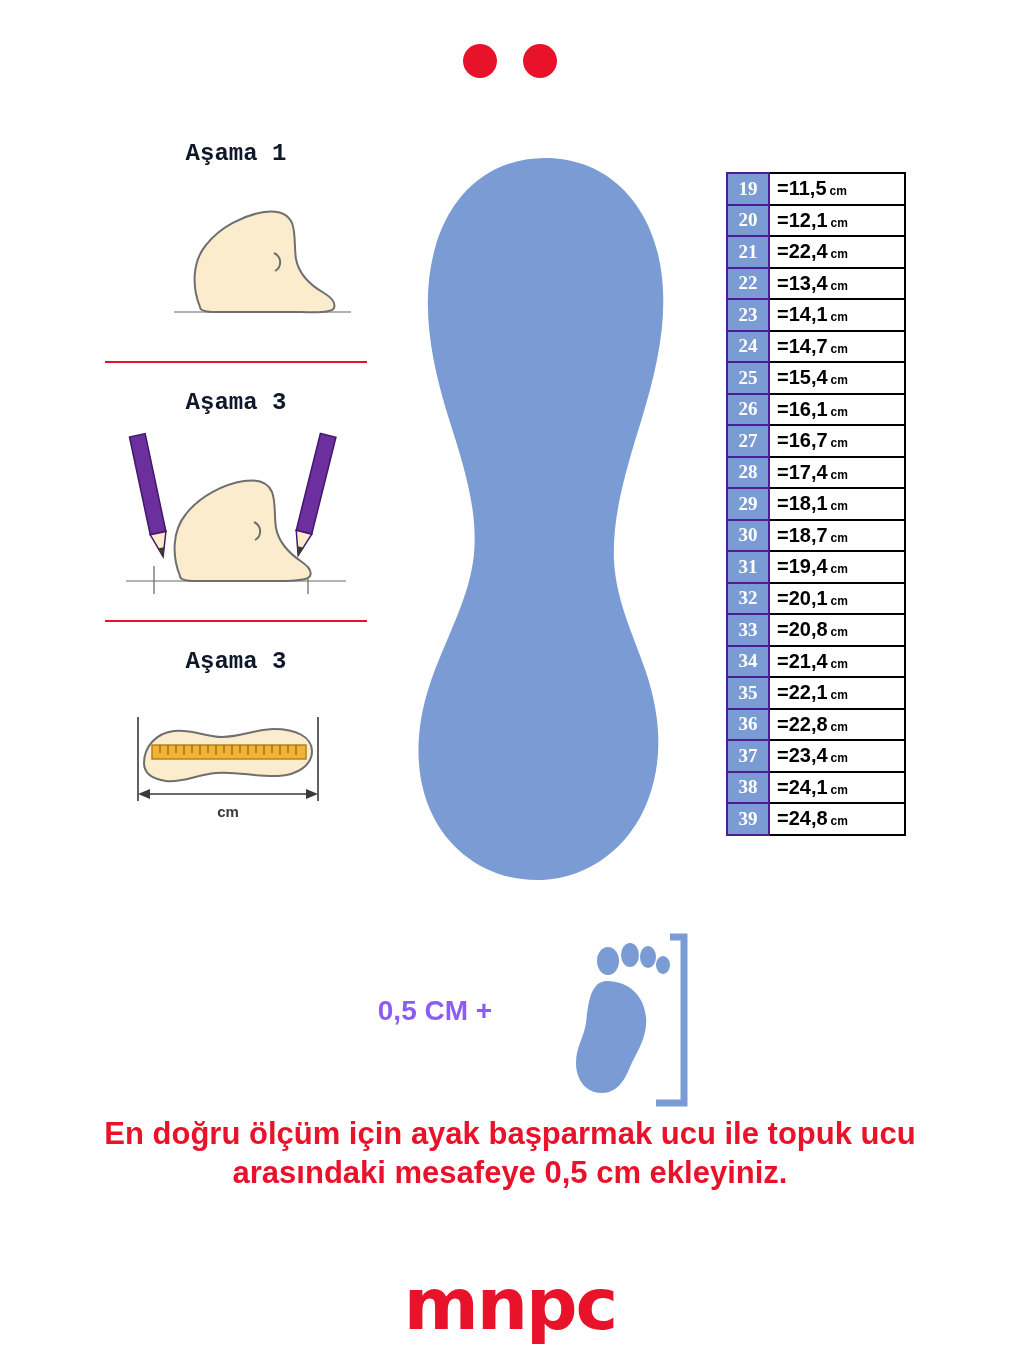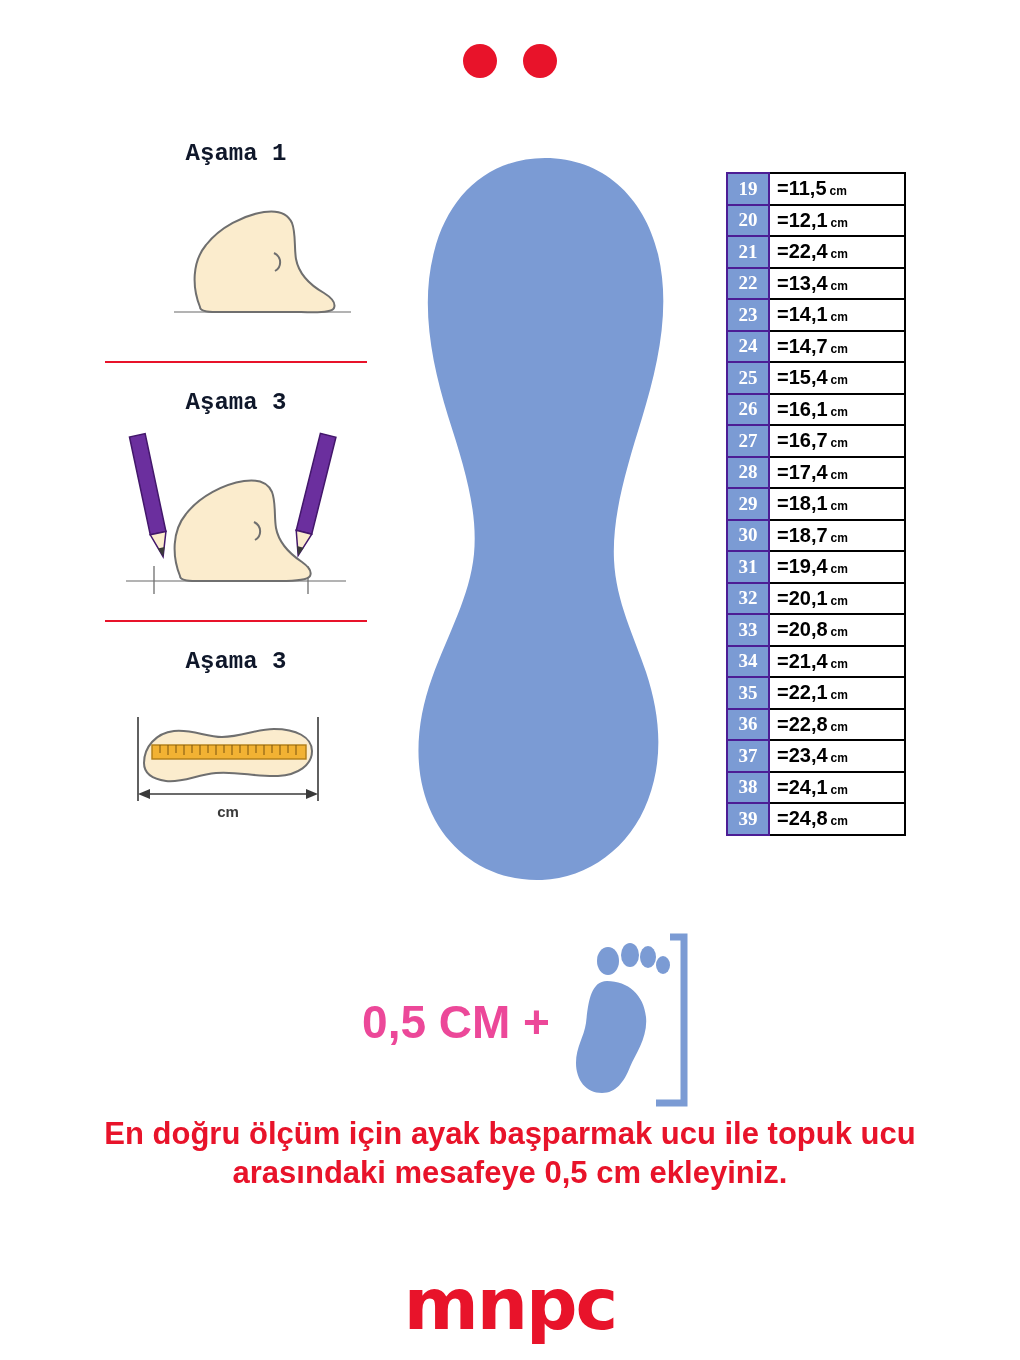--- a/index.html
+++ b/index.html
@@ -125,24 +125,24 @@
     left: 320px;
     top: 925px;
     width: 400px;
     height: 190px;
   }
   .halfcm-text {
     position: absolute;
     left: 0;
     top: 70px;
     width: 230px;
-    text-align: right;
-    font-size: 46px;
-    font-weight: bold;
-    color: #ec4899;
+    text-align: center;
+    font-size: 28px;
+    font-weight: bold;
+    color: #8b5cf6;
     font-family: "Liberation Sans", sans-serif;
   }
 
   
   .note {
     position: absolute;
     left: 60px;
     top: 1115px;
     width: 900px;
     text-align: center;

